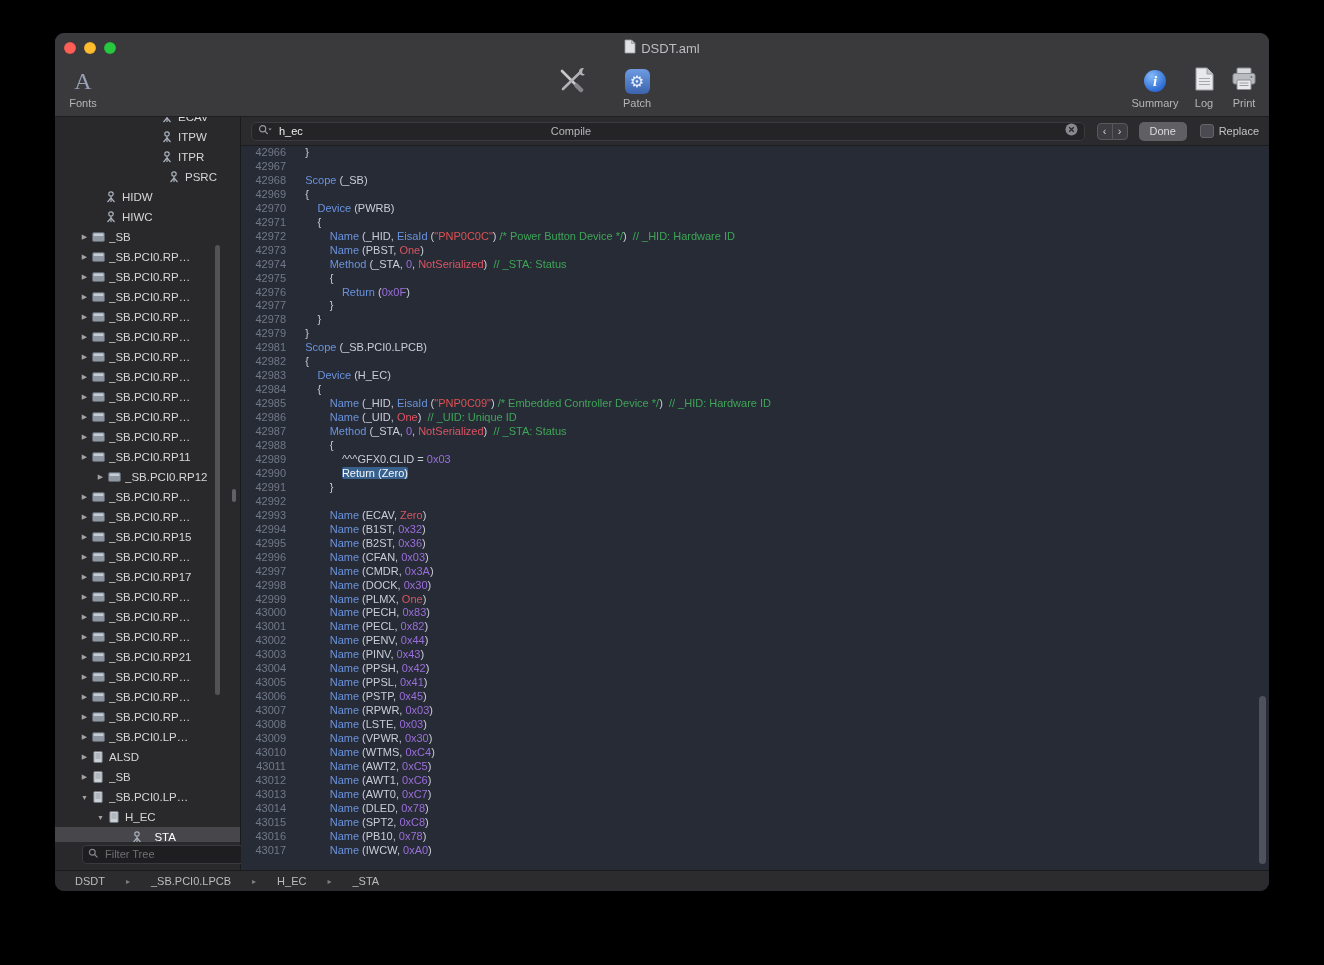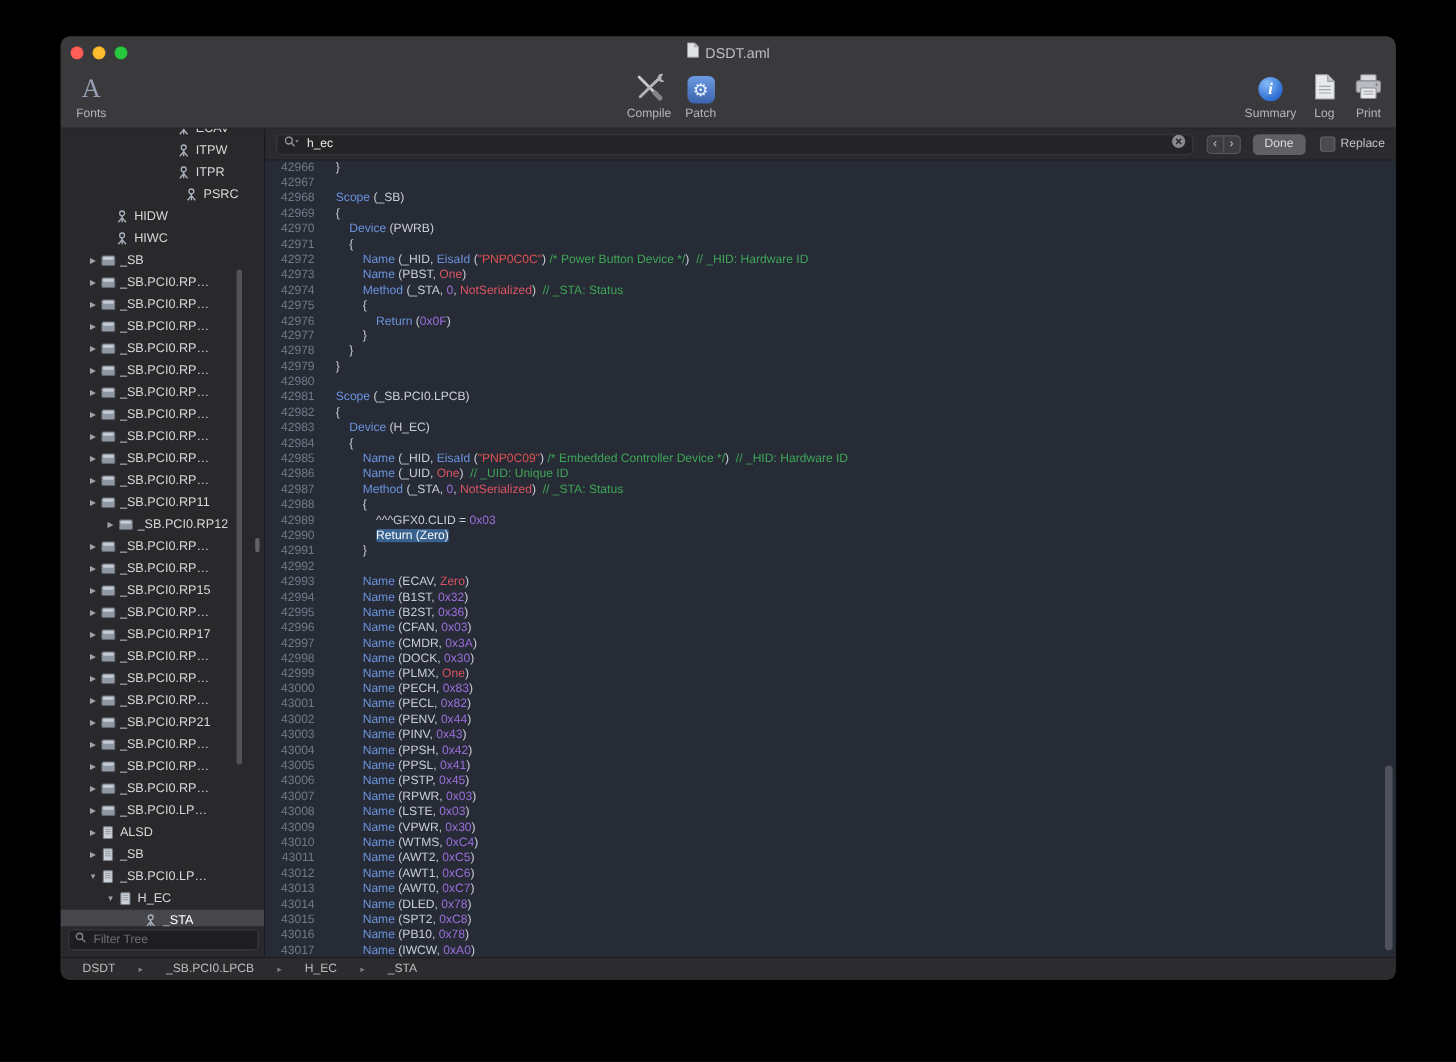--- a/index.html
+++ b/index.html
@@ -39,21 +39,21 @@
   .tree { flex:1; overflow:hidden; }
   .tree-row { height:20px; display:flex; align-items:center; font-size:11.5px; color:#d6d6d8; white-space:nowrap; }
   .tree-row:first-child { margin-top:-10px; }
   .tree-row.selected { background:#47474b; color:#ffffff; }
   .disc { width:11px; flex:0 0 11px; font-size:7px; color:#a2a2a5; text-align:center; }
   .node-icon { width:16px; flex:0 0 16px; display:flex; align-items:center; justify-content:center; }
   .tree-label { margin-left:3px; overflow:hidden; }
   .tree-scrollbar { position:absolute; left:160px; top:128px; width:5px; height:450px; border-radius:2.5px;
                     background:#5a5a5e; opacity:.85; }
   .resize-handle { position:absolute; right:4px; top:372px; width:4px; height:13px; border-radius:2px; background:#626266; }
-  .filterbar { flex:0 0 24px; display:flex; align-items:center; padding:0 7px 4px; }
+  .filterbar { flex:0 0 24px; display:flex; align-items:center; padding:0 7px 4px;margin-left:20px; }
   .filter-field { flex:1; height:17px; background:#1e1e21; border:1px solid #3a3a3e; border-radius:4px;
                   display:flex; align-items:center; padding:0 5px; gap:4px; }
   .filter-field input { flex:1; min-width:0; background:transparent; border:none; outline:none;
                         color:#c8c8ca; font-size:11px; font-family:"Liberation Sans", sans-serif; }
   .filter-field input::placeholder { color:#707074; }
 
   .editor-col { flex:1; min-width:0; display:flex; flex-direction:column; }
   .findbar { flex:0 0 28px; background:#2b2b2e; border-bottom:1px solid #1d1d20;
              display:flex; align-items:center; padding:0 10px; }
   .search-field { width:845px; height:19px; background:#242427; border:1px solid #3b3b3f; border-radius:5px;
@@ -109,21 +109,21 @@
       </div>
     </div>
 
     <div class="toolbar">
       <div class="tb-item" style="left:0px; width:56px;">
         <div class="tb-icon-box">
             <span class="fonts-a">A</span>
           </div>
         <div class="tb-label">Fonts</div>
       </div>
-      <div class="tb-item" style="left:507px; width:56px;">
+      <div class="tb-item" style="left:488px; width:56px;gap:28px;">
         <div class="tb-icon-box">
           <span>
             <svg width="32" height="27" viewBox="0 0 32 27">
               <line x1="7" y1="5" x2="24" y2="22" stroke="#c9c9cc" stroke-width="2.6" stroke-linecap="round"></line>
               <line x1="21.5" y1="19.5" x2="26" y2="24" stroke="#85858a" stroke-width="4.5" stroke-linecap="round"></line>
               <line x1="25" y1="6.5" x2="8" y2="23" stroke="#b2b2b6" stroke-width="2.6" stroke-linecap="round"></line>
               <path d="M29 2.2 a3.8 3.8 0 1 0 1 6.6 l-2.8-1.5 0.2-2.7 z" fill="#b2b2b6"></path>
             </svg>
           </span>
         </div>
@@ -621,21 +621,20 @@
             <div class="code-line"><span class="line-number">42970</span><span class="line-text"><span class="t-p">        </span><span class="t-k">Device</span><span class="t-p"> (PWRB)</span></span></div>
             <div class="code-line"><span class="line-number">42971</span><span class="line-text"><span class="t-p">        {</span></span></div>
             <div class="code-line"><span class="line-number">42972</span><span class="line-text"><span class="t-p">            </span><span class="t-k">Name</span><span class="t-p"> (_HID, </span><span class="t-k">EisaId</span><span class="t-p"> (</span><span class="t-s">"PNP0C0C"</span><span class="t-p">) </span><span class="t-c">/* Power Button Device */</span><span class="t-p">)  </span><span class="t-c">// _HID: Hardware ID</span></span></div>
             <div class="code-line"><span class="line-number">42973</span><span class="line-text"><span class="t-p">            </span><span class="t-k">Name</span><span class="t-p"> (PBST, </span><span class="t-r">One</span><span class="t-p">)</span></span></div>
             <div class="code-line"><span class="line-number">42974</span><span class="line-text"><span class="t-p">            </span><span class="t-k">Method</span><span class="t-p"> (_STA, </span><span class="t-n">0</span><span class="t-p">, </span><span class="t-r">NotSerialized</span><span class="t-p">)  </span><span class="t-c">// _STA: Status</span></span></div>
             <div class="code-line"><span class="line-number">42975</span><span class="line-text"><span class="t-p">            {</span></span></div>
             <div class="code-line"><span class="line-number">42976</span><span class="line-text"><span class="t-p">                </span><span class="t-k">Return</span><span class="t-p"> (</span><span class="t-n">0x0F</span><span class="t-p">)</span></span></div>
             <div class="code-line"><span class="line-number">42977</span><span class="line-text"><span class="t-p">            }</span></span></div>
             <div class="code-line"><span class="line-number">42978</span><span class="line-text"><span class="t-p">        }</span></span></div>
             <div class="code-line"><span class="line-number">42979</span><span class="line-text"><span class="t-p">    }</span></span></div>
-            <div class="code-line"><span class="line-number">42980</span><span class="line-text"></span></div>
             <div class="code-line"><span class="line-number">42981</span><span class="line-text"><span class="t-p">    </span><span class="t-k">Scope</span><span class="t-p"> (_SB.PCI0.LPCB)</span></span></div>
             <div class="code-line"><span class="line-number">42982</span><span class="line-text"><span class="t-p">    {</span></span></div>
             <div class="code-line"><span class="line-number">42983</span><span class="line-text"><span class="t-p">        </span><span class="t-k">Device</span><span class="t-p"> (H_EC)</span></span></div>
             <div class="code-line"><span class="line-number">42984</span><span class="line-text"><span class="t-p">        {</span></span></div>
             <div class="code-line"><span class="line-number">42985</span><span class="line-text"><span class="t-p">            </span><span class="t-k">Name</span><span class="t-p"> (_HID, </span><span class="t-k">EisaId</span><span class="t-p"> (</span><span class="t-s">"PNP0C09"</span><span class="t-p">) </span><span class="t-c">/* Embedded Controller Device */</span><span class="t-p">)  </span><span class="t-c">// _HID: Hardware ID</span></span></div>
             <div class="code-line"><span class="line-number">42986</span><span class="line-text"><span class="t-p">            </span><span class="t-k">Name</span><span class="t-p"> (_UID, </span><span class="t-r">One</span><span class="t-p">)  </span><span class="t-c">// _UID: Unique ID</span></span></div>
             <div class="code-line"><span class="line-number">42987</span><span class="line-text"><span class="t-p">            </span><span class="t-k">Method</span><span class="t-p"> (_STA, </span><span class="t-n">0</span><span class="t-p">, </span><span class="t-r">NotSerialized</span><span class="t-p">)  </span><span class="t-c">// _STA: Status</span></span></div>
             <div class="code-line"><span class="line-number">42988</span><span class="line-text"><span class="t-p">            {</span></span></div>
             <div class="code-line"><span class="line-number">42989</span><span class="line-text"><span class="t-p">                ^^^GFX0.CLID = </span><span class="t-n">0x03</span></span></div>
             <div class="code-line"><span class="line-number">42990</span><span class="line-text"><span class="t-p">                </span><span class="t-sel">Return (Zero)</span></span></div>

